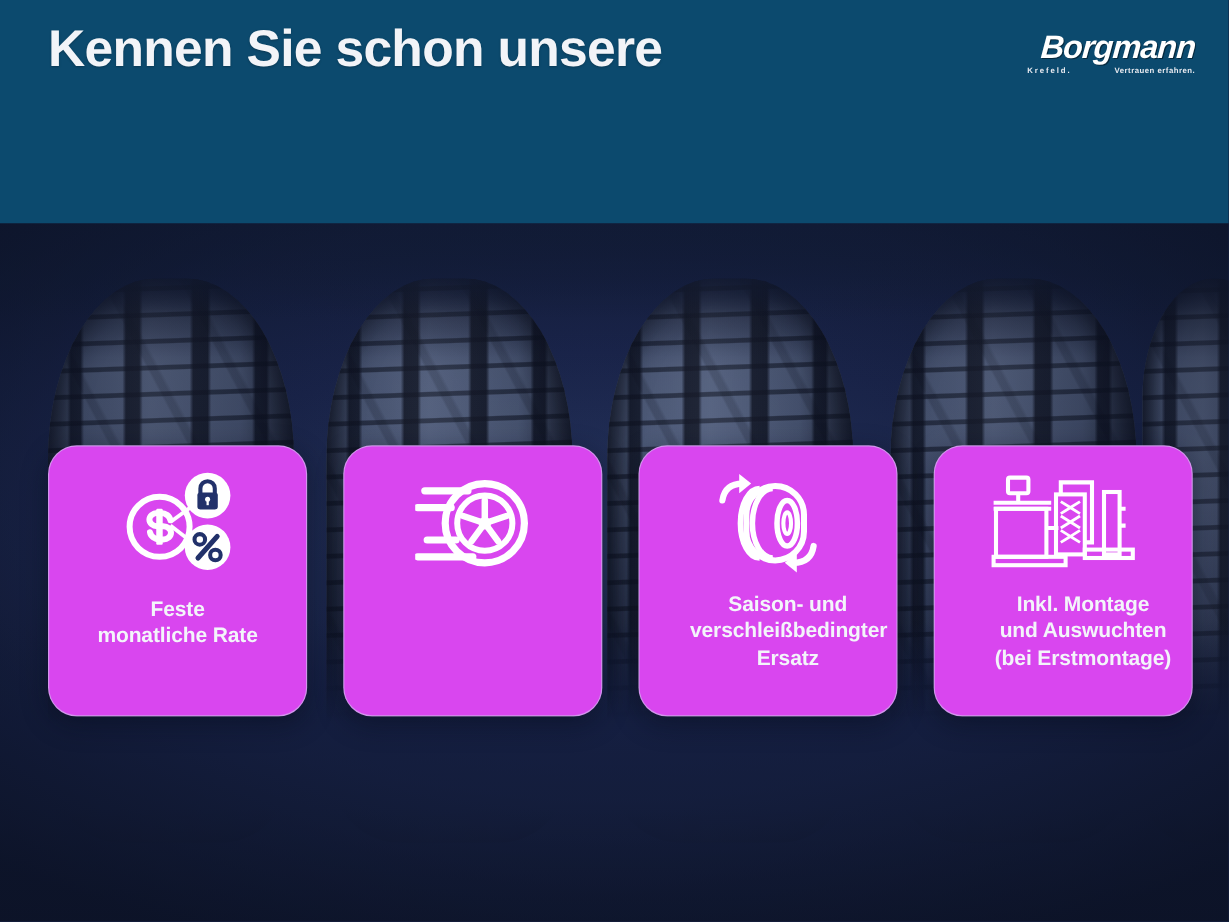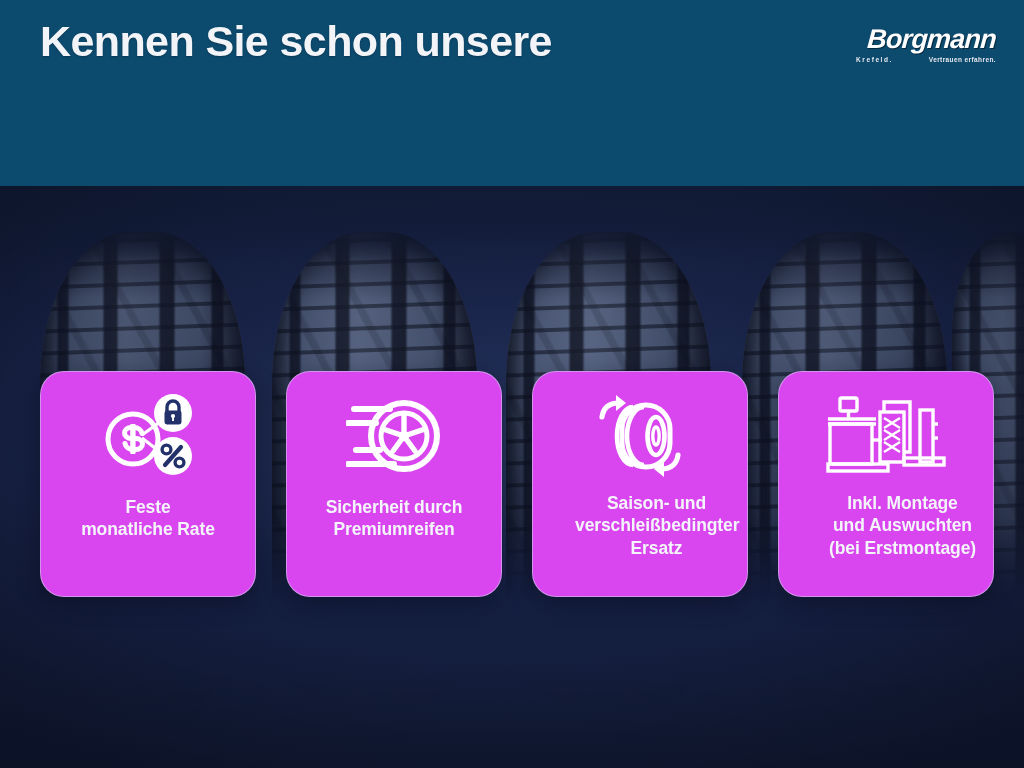--- a/index.html
+++ b/index.html
@@ -381,22 +381,20 @@
 
           <g stroke="#ffffff" stroke-width="5.4" stroke-linecap="round">
             <line x1="58" y1="41" x2="58" y2="22"></line>
             <line x1="58" y1="41" x2="76" y2="35"></line>
             <line x1="58" y1="41" x2="69" y2="56"></line>
             <line x1="58" y1="41" x2="47" y2="56"></line>
             <line x1="58" y1="41" x2="40" y2="35"></line>
           </g>
         </svg>
       </div>
-      <div class="card-label">Sicherheit durch
-Premiumreifen</div>
     </div>
 
     <div class="card card-3">
       <div class="card-icon">
         <svg width="96" height="90" viewBox="0 0 96 90" fill="none">
 
           <rect x="30" y="14" width="48" height="62" rx="24" stroke="#ffffff" stroke-width="5" fill="none"></rect>
 
           <path d="M41 16 a16 29 0 0 0 0 58" stroke="#ffffff" stroke-width="4.6" fill="none"></path>
           <path d="M52 16 a17 29 0 0 0 0 58" stroke="#ffffff" stroke-width="4.6" fill="none"></path>

